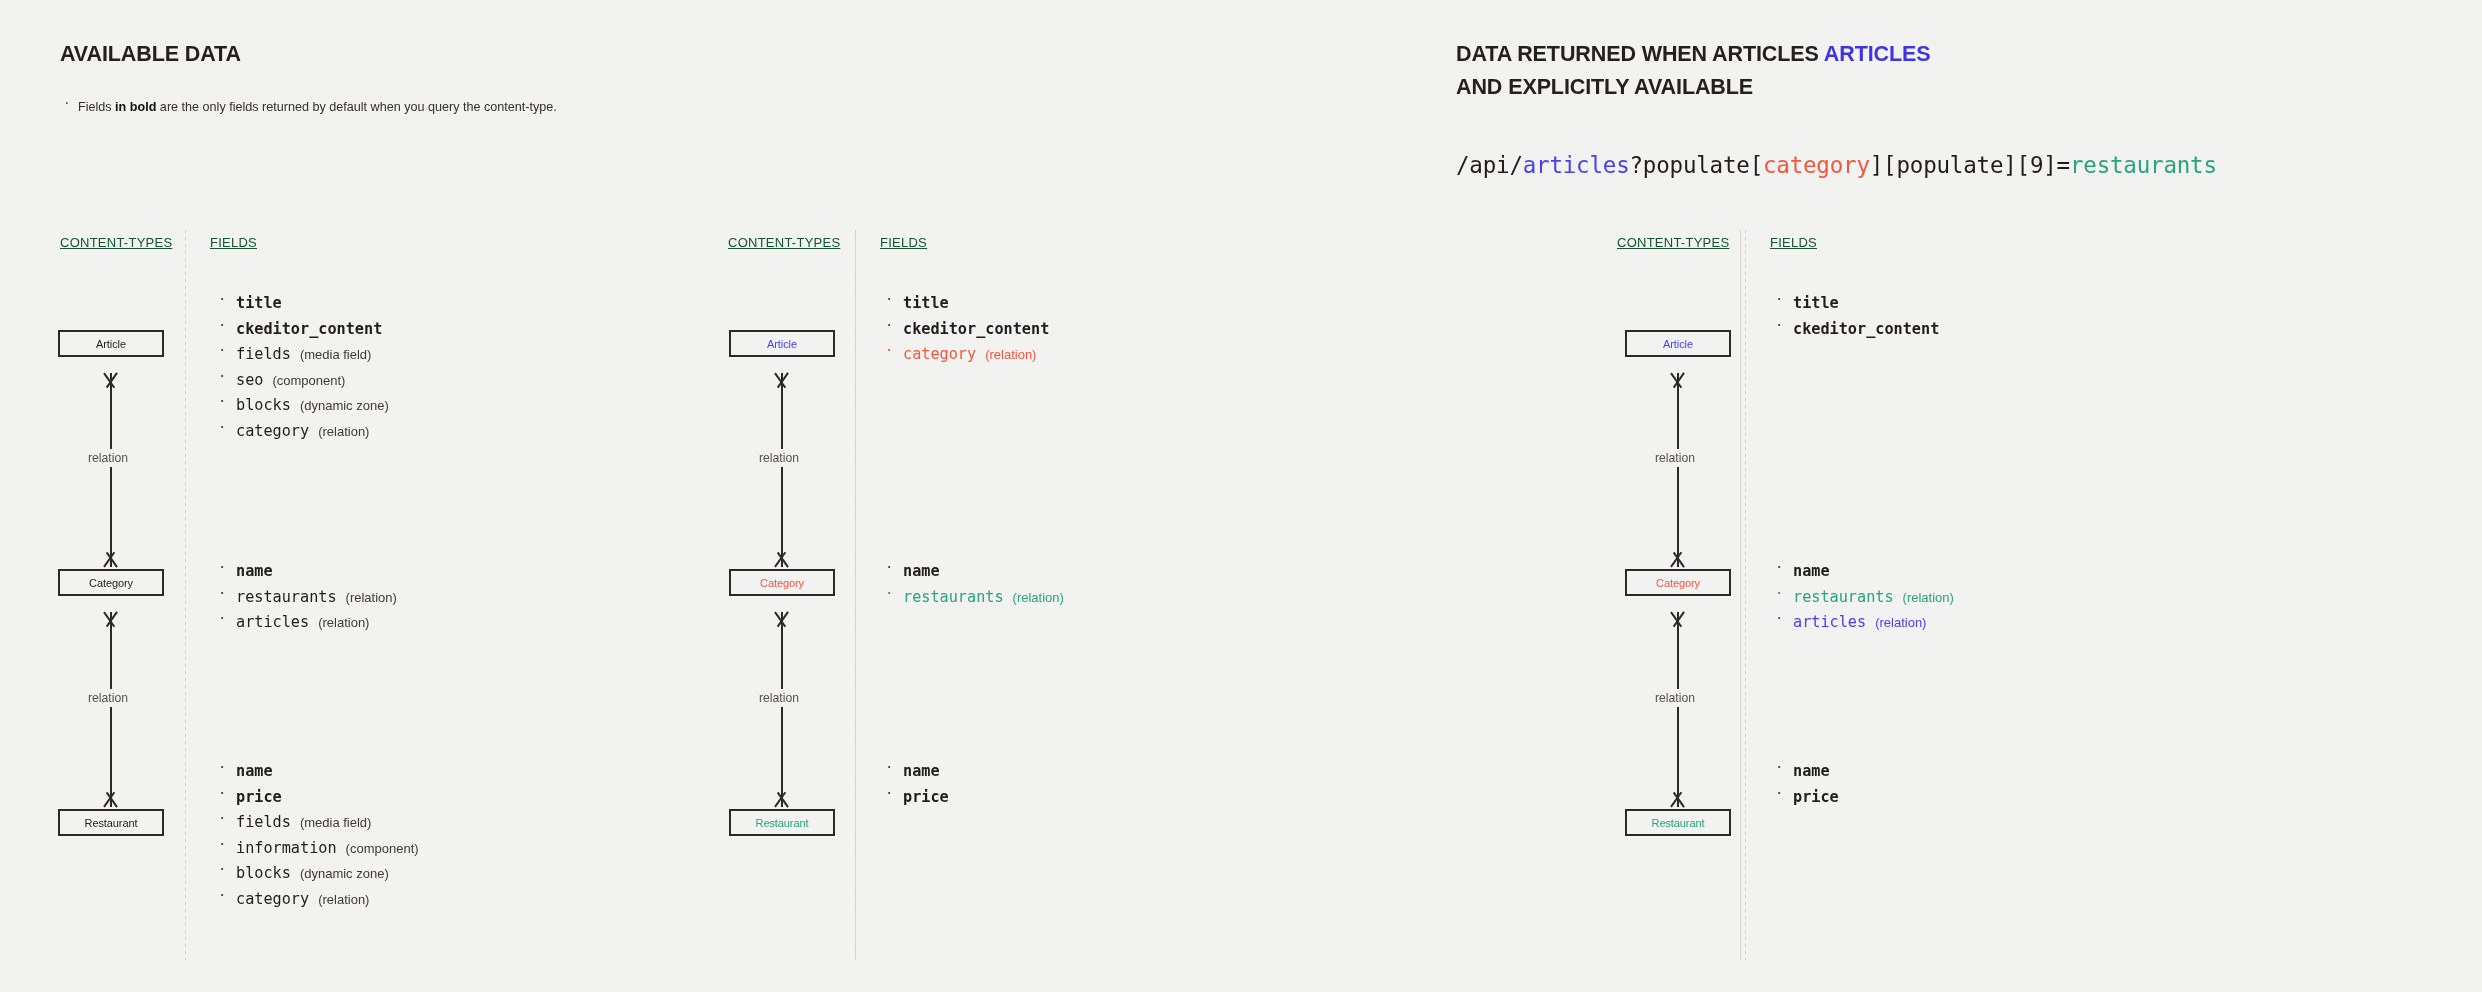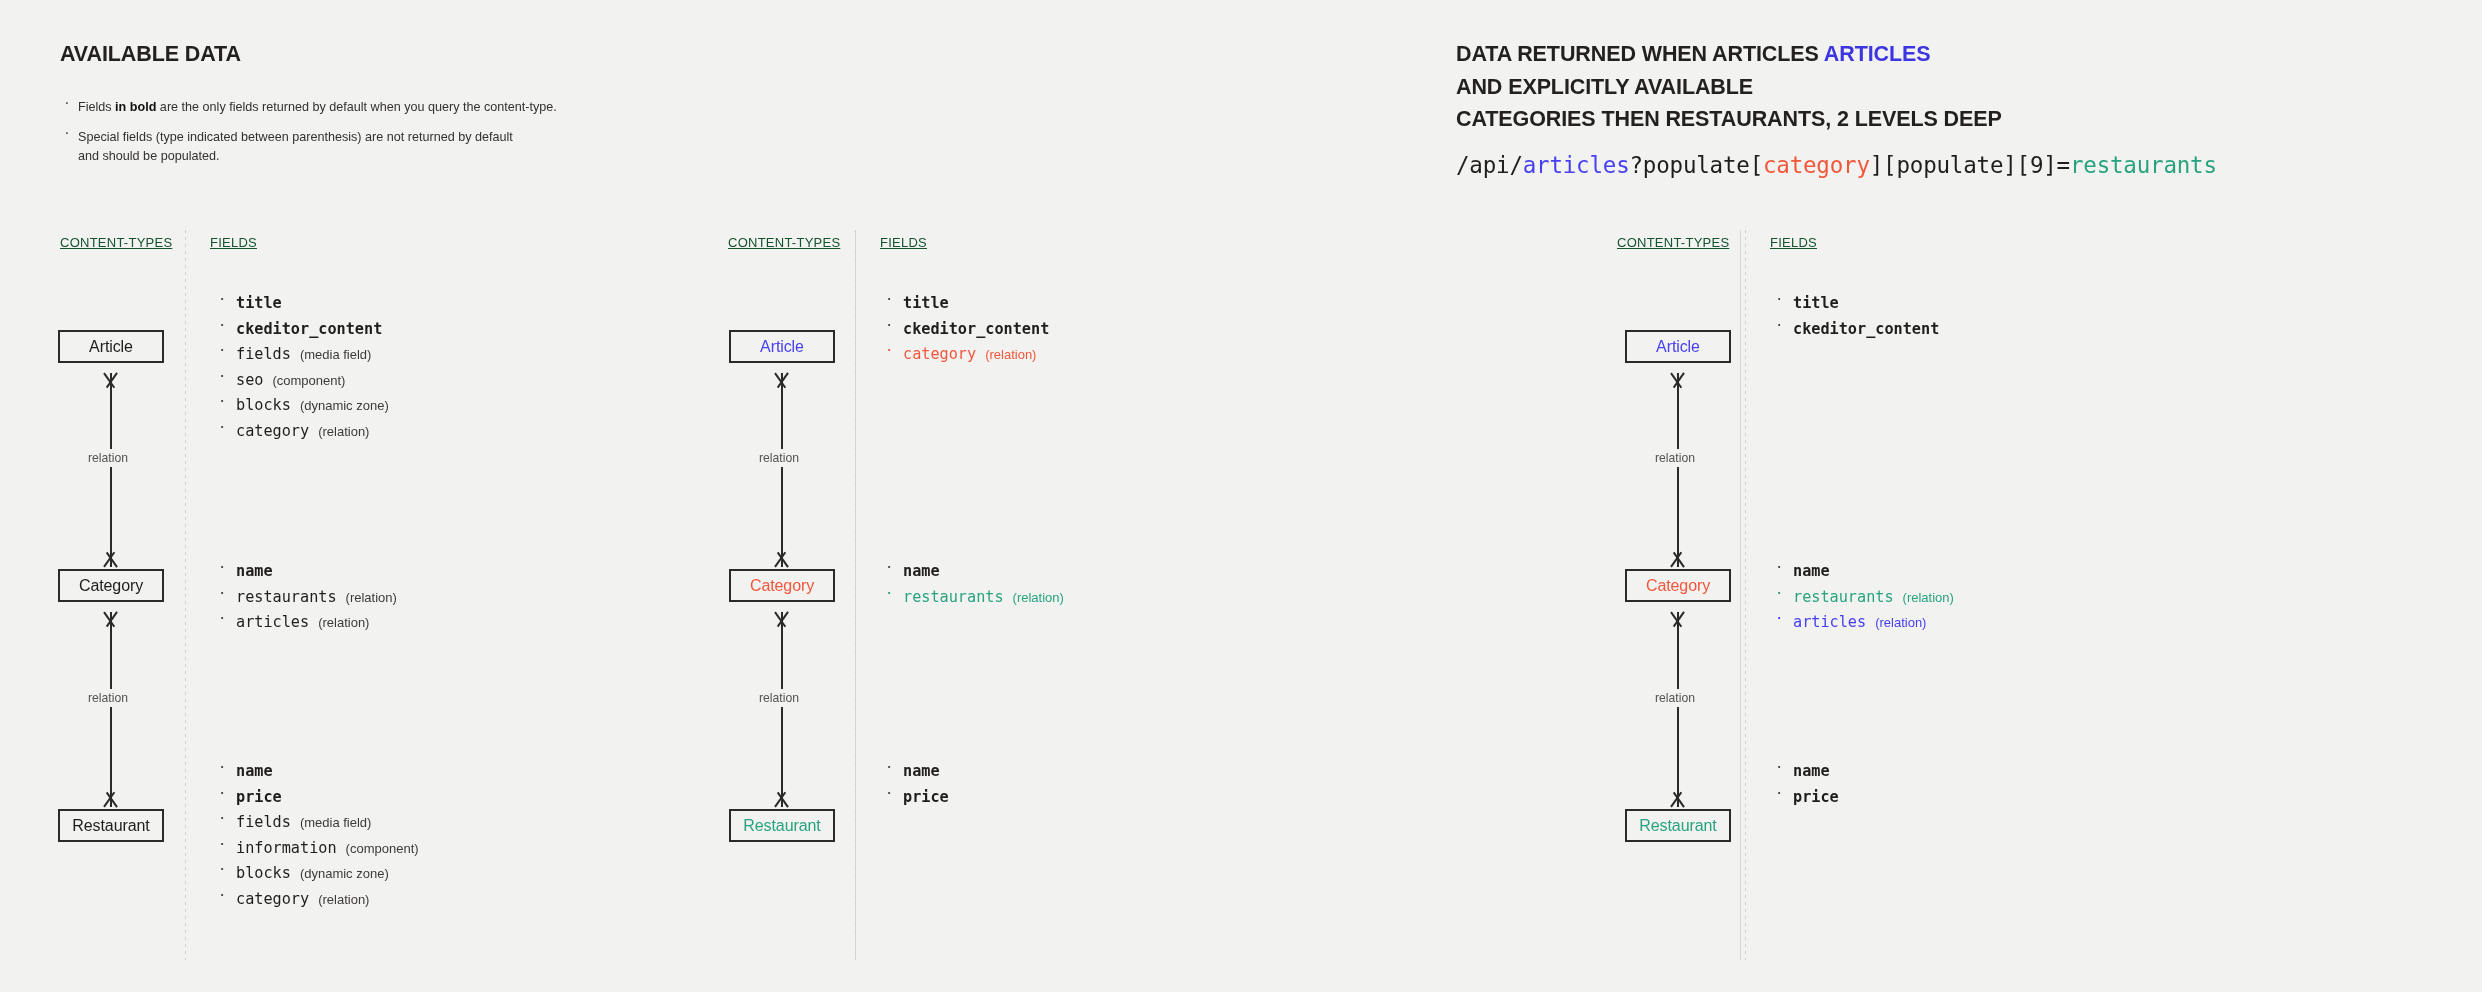--- a/index.html
+++ b/index.html
@@ -84,25 +84,25 @@
   
   .dotted {
     position: absolute; top: 230px; width: 1px; height: 730px;
     background-image: linear-gradient(to bottom, #cfcfcc 0 3px, transparent 3px 7px);
     background-size: 1px 7px;
   }
 
   
   .ebox {
     position: absolute;
-    width: 106px; height: 33px;
+    width: 106px; height: 27px;
     border: 2.5px solid #2b2a28;
     background: #f2f2f1;
     display: flex; align-items: center; justify-content: center;
-    font-size: 16px;
+    font-size: 11px;
     color: #1f1e1c;
     letter-spacing: -0.1px;
   }
   .ebox.blue  { color: #4840f0; }
   .ebox.red   { color: #f2563b; }
   .ebox.green { color: #27a37f; }
 
   
   .arrow { position: absolute; width: 26px; }
   .arrow .shaft {
@@ -177,30 +177,28 @@
   <div class="panel-rule" id="rule-a"></div>
   <div class="panel-rule" id="rule-b"></div>
 
   <div class="panel" id="panel-1">
     <div class="heading" id="head-1">
       <span>AVAILABLE DATA</span>
     </div>
     <div class="note">
       <ul>
         <li><span>Fields </span><b>in bold</b><span> are the only fields returned by default when you query the content-type.</span></li>
-        <li><span>Special fields (type indicated between parenthesis) are not returned by default</span><br><span style="display:inline-block">and should be populated.</span></li>
       </ul>
     </div>
   </div>
 
   <div class="panel" id="panel-2">
     <div class="heading" id="head-2">
       <span>DATA RETURNED WHEN ARTICLES </span><span class="hl-blue">ARTICLES</span><br>
       <span>AND EXPLICITLY AVAILABLE</span><br>
-      <span>CATEGORIES THEN RESTAURANTS, 2 LEVELS DEEP</span>
     </div>
     <div class="api-url" id="url-2"><span>/api/</span><span class="u-blue">articles</span><span>?populate[</span><span class="u-red">category</span><span>][populate][9]=</span><span class="u-green">restaurants</span></div>
   </div>
 
   <div class="panel" id="panel-3">
     
     
   </div>
 
   <div id="generated">

